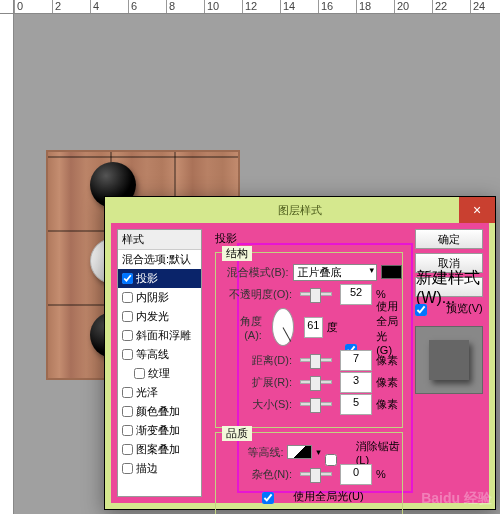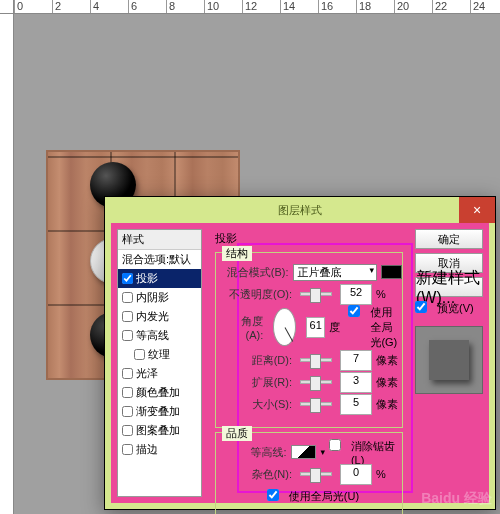--- a/index.html
+++ b/index.html
@@ -31,21 +31,21 @@
 .row .lbl{width:68px;text-align:right;color:#333}
 .slider{flex:1;height:4px;background:#ddd;border:1px solid #aaa;position:relative;margin:0 4px}
 .slider::after{content:"";position:absolute;left:30%;top:-5px;width:9px;height:13px;background:#eee;border:1px solid #888}
 .numbox{width:32px;height:21px;border:1px solid #aaa;background:#fff;text-align:center;line-height:14px}
 .unit{width:26px}
 .combo{width:88px;height:17px;border:1px solid #888;background:#fff;display:flex;align-items:flex-start;padding:0 14px 0 4px;position:relative}
 .combo::after{content:"▾";position:absolute;right:2px;font-size:9px}
 .colorsw{width:22px;height:14px;background:#000;border:1px solid #666}
 .dial{width:38px;height:38px;border:1px solid #999;border-radius:50%;background:#fff;position:relative;margin:0 6px}
 .dial::after{content:"";position:absolute;left:50%;top:50%;width:16px;height:1px;background:#333;transform-origin:left;transform:rotate(61deg)}
-.cb{display:flex;align-items:flex-start;gap:10px}
+.cb{display:flex;align-items:flex-end;gap:19px}
 .cb input{width:12px;height:12px}
 .rpanel{position:absolute;right:6px;top:6px;width:68px;display:flex;flex-direction:column;gap:4px}
 .btn{height:20px;background:linear-gradient(#fff,#e6e6e6);border:1px solid #999;display:flex;align-items:center;justify-content:center;cursor:pointer}
 .preview{margin-top:6px;height:68px;background:#888;border:1px solid #666;display:flex;align-items:center;justify-content:center}
 .preview .sw{width:40px;height:40px;background:#666;box-shadow:3px 4px 6px rgba(0,0,0,.5)}
 .grad{width:28px;height:14px;background:linear-gradient(135deg,#fff 0,#fff 49%,#000 50%,#000 100%);border:1px solid #888;display:inline-block}
 .wm{position:absolute;right:8px;bottom:6px;color:#fff;opacity:.3;font-size:14px;font-weight:bold}
 </style>
 </head>
 <body>
@@ -92,20 +92,24 @@
             <span>投影</span>
           </div>
           <div class="item">
             <input type="checkbox" style="">
             <span>内阴影</span>
           </div>
           <div class="item">
             <input type="checkbox" style="">
             <span>内发光</span>
           </div>
+          <div class="item">
+            <input type="checkbox" style="">
+            <span>斜面和浮雕</span>
+          </div>
           <div class="item" style="">
             <input type="checkbox" style="">
             <span>等高线</span>
           </div>
           <div class="item" style="padding-left: 16px;">
             <input type="checkbox" style="">
             <span>纹理</span>
           </div>
           <div class="item">
             <input type="checkbox" style="">

